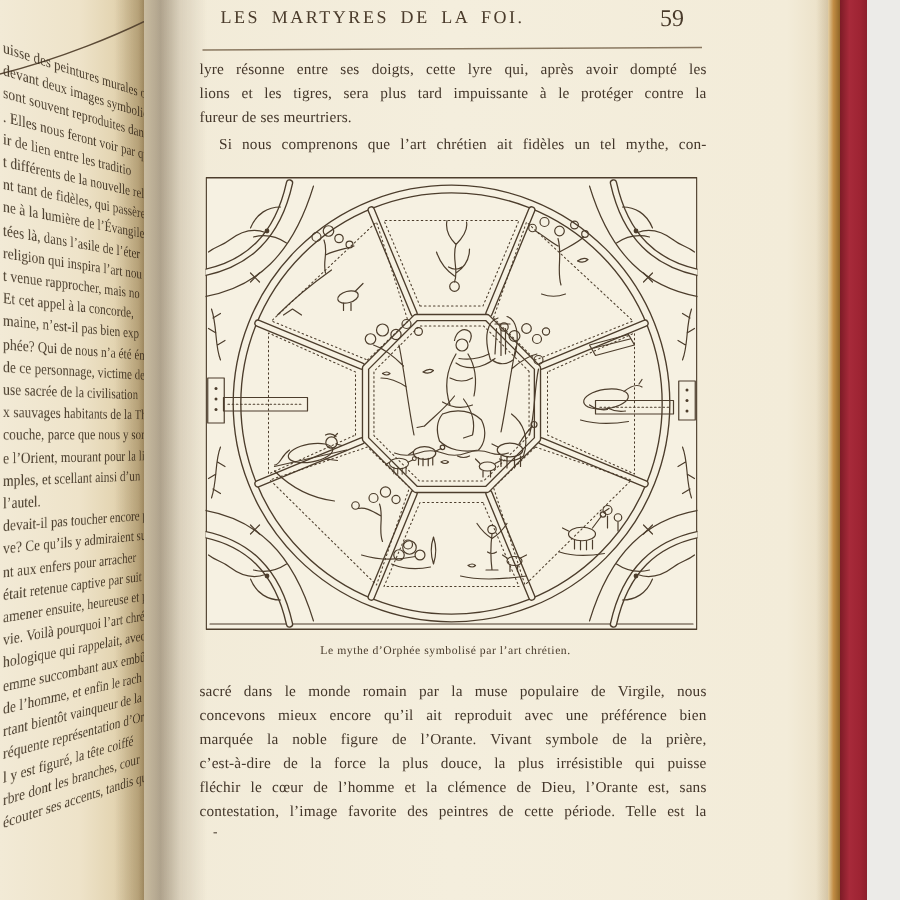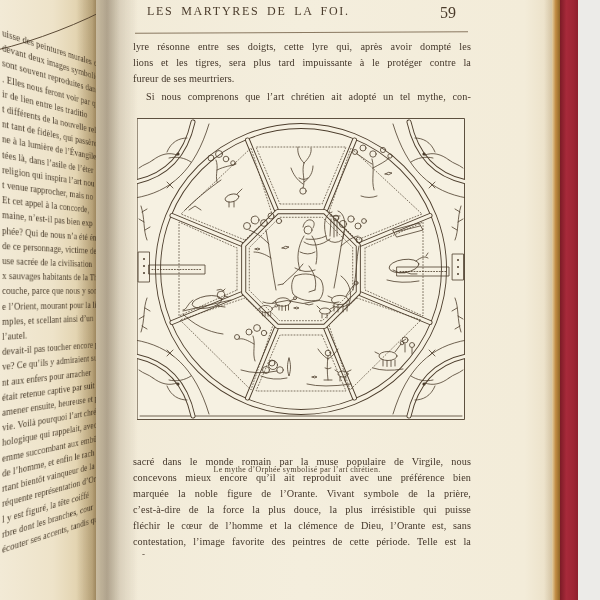--- a/index.html
+++ b/index.html
@@ -35,21 +35,21 @@
   .jline{white-space:nowrap;overflow:hidden;text-align:justify;text-align-last:justify;line-height:15.85px;height:15.85px;}
   .justify-except-last .jline:last-child{text-align-last:left;}
   .indent-first .jline{text-indent:13px;}
   .para-intro{top:39px;}
   .para-transition{top:89px;}
   .para-closing{top:454px;}
   .para-closing .jline{line-height:16.1px;height:16.1px;}
   .figure{position:absolute;left:41px;top:118px;width:328px;height:302px;}
   .figure svg{display:block;}
   .fig-caption{position:absolute;left:37px;top:429px;width:338px;text-align:center;
-    font-size:7.8px;letter-spacing:.35px;color:#4a3c2c;transform:translateX(-5px);margin-top:36px;}
+    font-size:7.8px;letter-spacing:.35px;color:#4a3c2c;transform:translateX(-5px);}
   .sig-mark{position:absolute;left:46px;top:549px;font-size:9px;color:var(--ink);}
 
   
   .page-edge-shadow{position:absolute;left:544px;top:0;width:8px;height:600px;
     background:linear-gradient(90deg,rgba(150,120,70,0),rgba(150,120,70,.25));}
   .gilt-edge{position:absolute;left:552px;top:0;width:8px;height:600px;
     background:linear-gradient(90deg,#e3cfa4 0%,var(--gilt) 45%,#8f6526 100%);}
   .book-cover{position:absolute;left:560px;top:0;width:18px;height:600px;
     background:linear-gradient(90deg,#7c1b26 0%,#a72a3a 35%,var(--cover-red) 75%,#8d1f2c 100%);}
   .backdrop-strip{position:absolute;left:578px;top:0;width:22px;height:600px;background:var(--photo-bg);}
@@ -117,21 +117,21 @@
     <div class="rp-folio">59</div>
     <div class="rp-rule"></div>
 
     <div class="para para-intro justify-except-last">
         <div class="jline">lyre résonne entre ses doigts, cette lyre qui, après avoir dompté les</div>
         <div class="jline">lions et les tigres, sera plus tard impuissante à le protéger contre la</div>
         <div class="jline">fureur de ses meurtriers.</div>
       </div>
 
     <div class="para para-transition indent-first">
-        <div class="jline">Si nous comprenons que l’art chrétien ait adopté un tel mythe, con-</div>
+        <div class="jline">Si nous comprenons que l’art chrétien ait fidèles un tel mythe, con-</div>
       </div>
 
     <div class="figure">
       <svg class="eng" width="328" height="302" viewBox="0 0 328 302">
         <defs>
           <g id="corner">
             <path class="db" d="M-2,64 C28,58 48,40 56,4"></path>
             <path class="pp" d="M-2,64 C28,58 48,40 56,4"></path>
             <path d="M-2,80 C34,74 58,52 72,6"></path>
             <path d="M30,64 l6,6 M36,64 l-6,6"></path>

